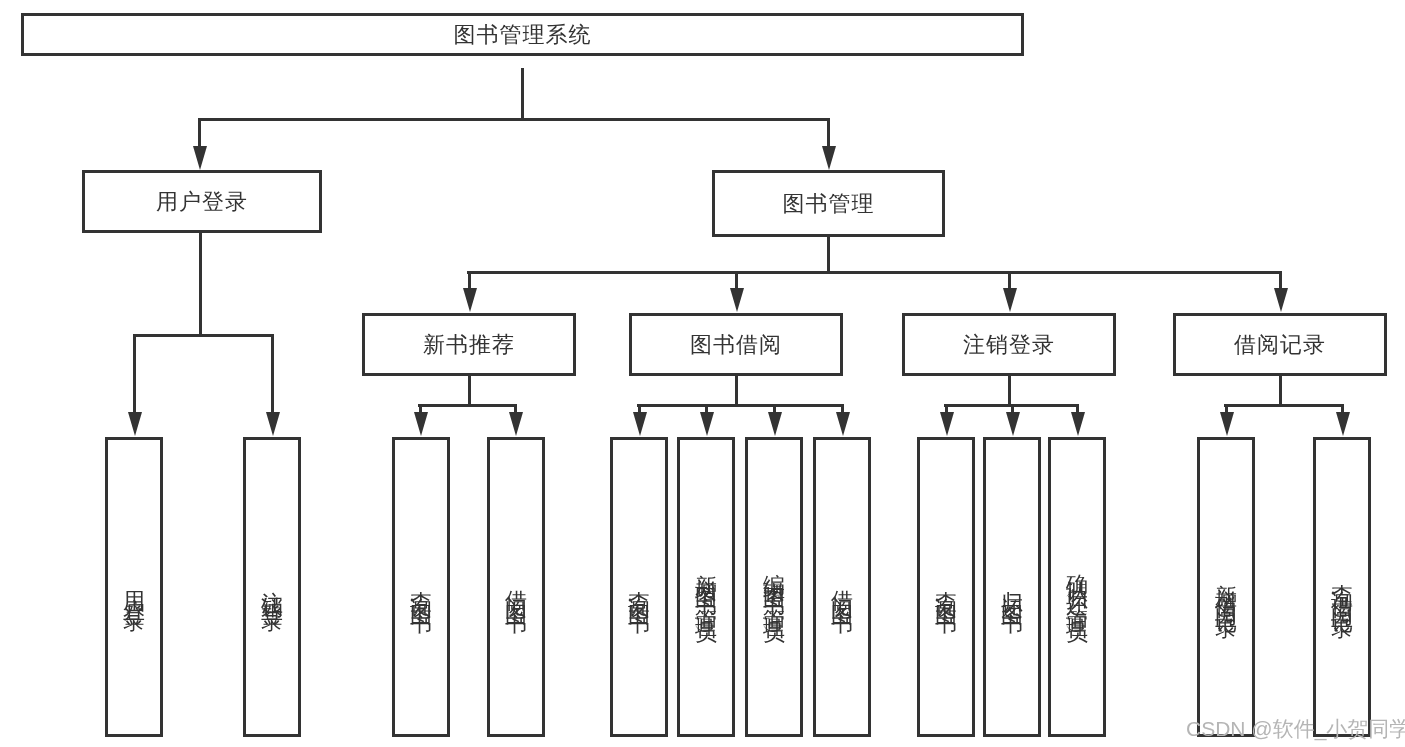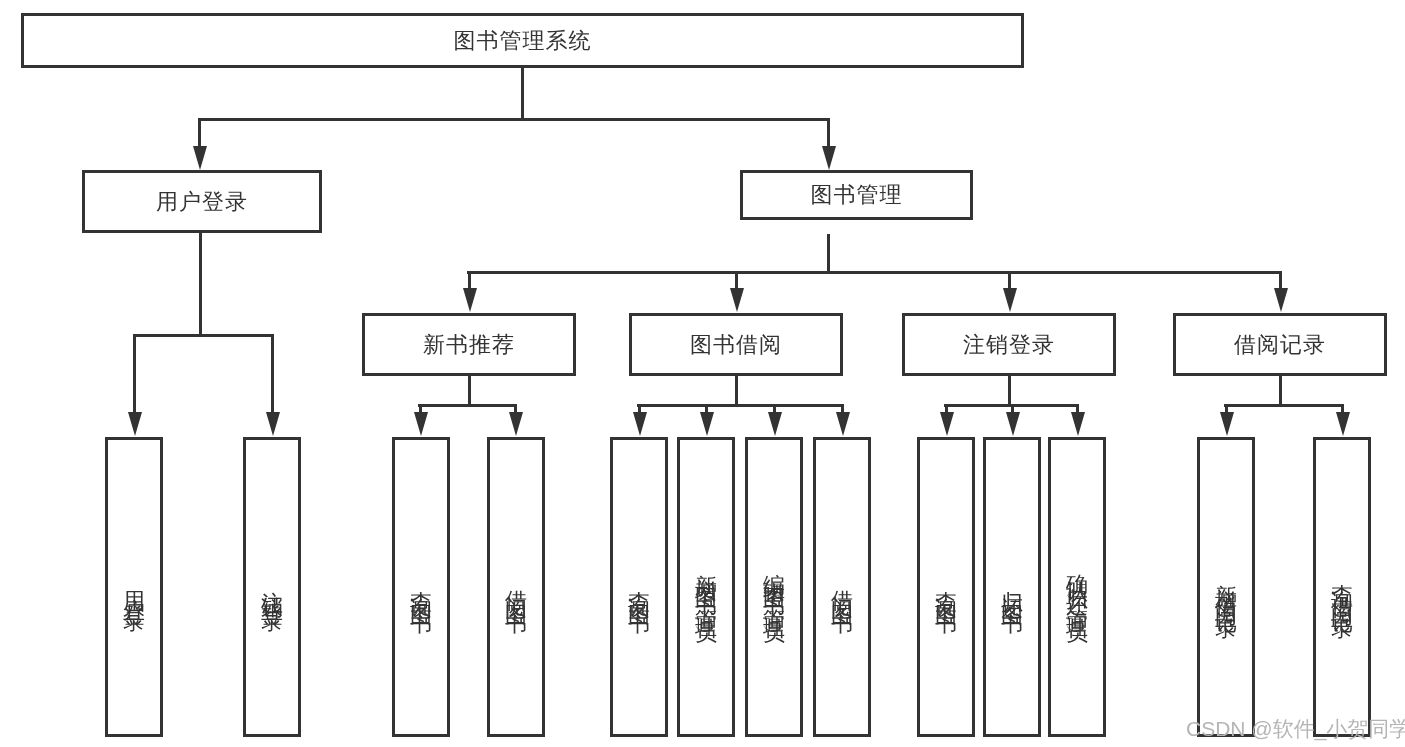--- a/index.html
+++ b/index.html
@@ -78,33 +78,33 @@
     color: var(--watermark);
     white-space: nowrap;
     z-index: 6;
   }
 </style>
 </head>
 <body>
 
 <div class="canvas">
 
-  <div class="box hbox" style="left:21px;top:13px;width:1003px;height:55px">
+  <div class="box hbox" style="left:21px;top:13px;width:1003px;height:43px">
     <span class="label">图书管理系统</span>
   </div>
 
   <div class="line" style="left:521px;top:68px;width:3px;height:52px"></div>
   <div class="line" style="left:198px;top:118px;width:632px;height:3px"></div>
   <div class="arrow" style="left:198px;top:119px;height:27px"></div>
   <div class="arrow" style="left:827px;top:119px;height:27px"></div>
 
   <div class="box hbox" style="left:82px;top:170px;width:240px;height:63px">
     <span class="label">用户登录</span>
   </div>
-  <div class="box hbox" style="left:740px;top:170px;width:233px;height:50px">
+  <div class="box hbox" style="left:712px;top:170px;width:233px;height:67px">
     <span class="label">图书管理</span>
   </div>
 
   <div class="line" style="left:199px;top:233px;width:3px;height:103px"></div>
   <div class="line" style="left:133px;top:334px;width:141px;height:3px"></div>
   <div class="arrow" style="left:133px;top:335px;height:77px"></div>
   <div class="arrow" style="left:271px;top:335px;height:77px"></div>
 
   <div class="line" style="left:827px;top:234px;width:3px;height:40px"></div>
   <div class="line" style="left:467px;top:271px;width:815px;height:3px"></div>

